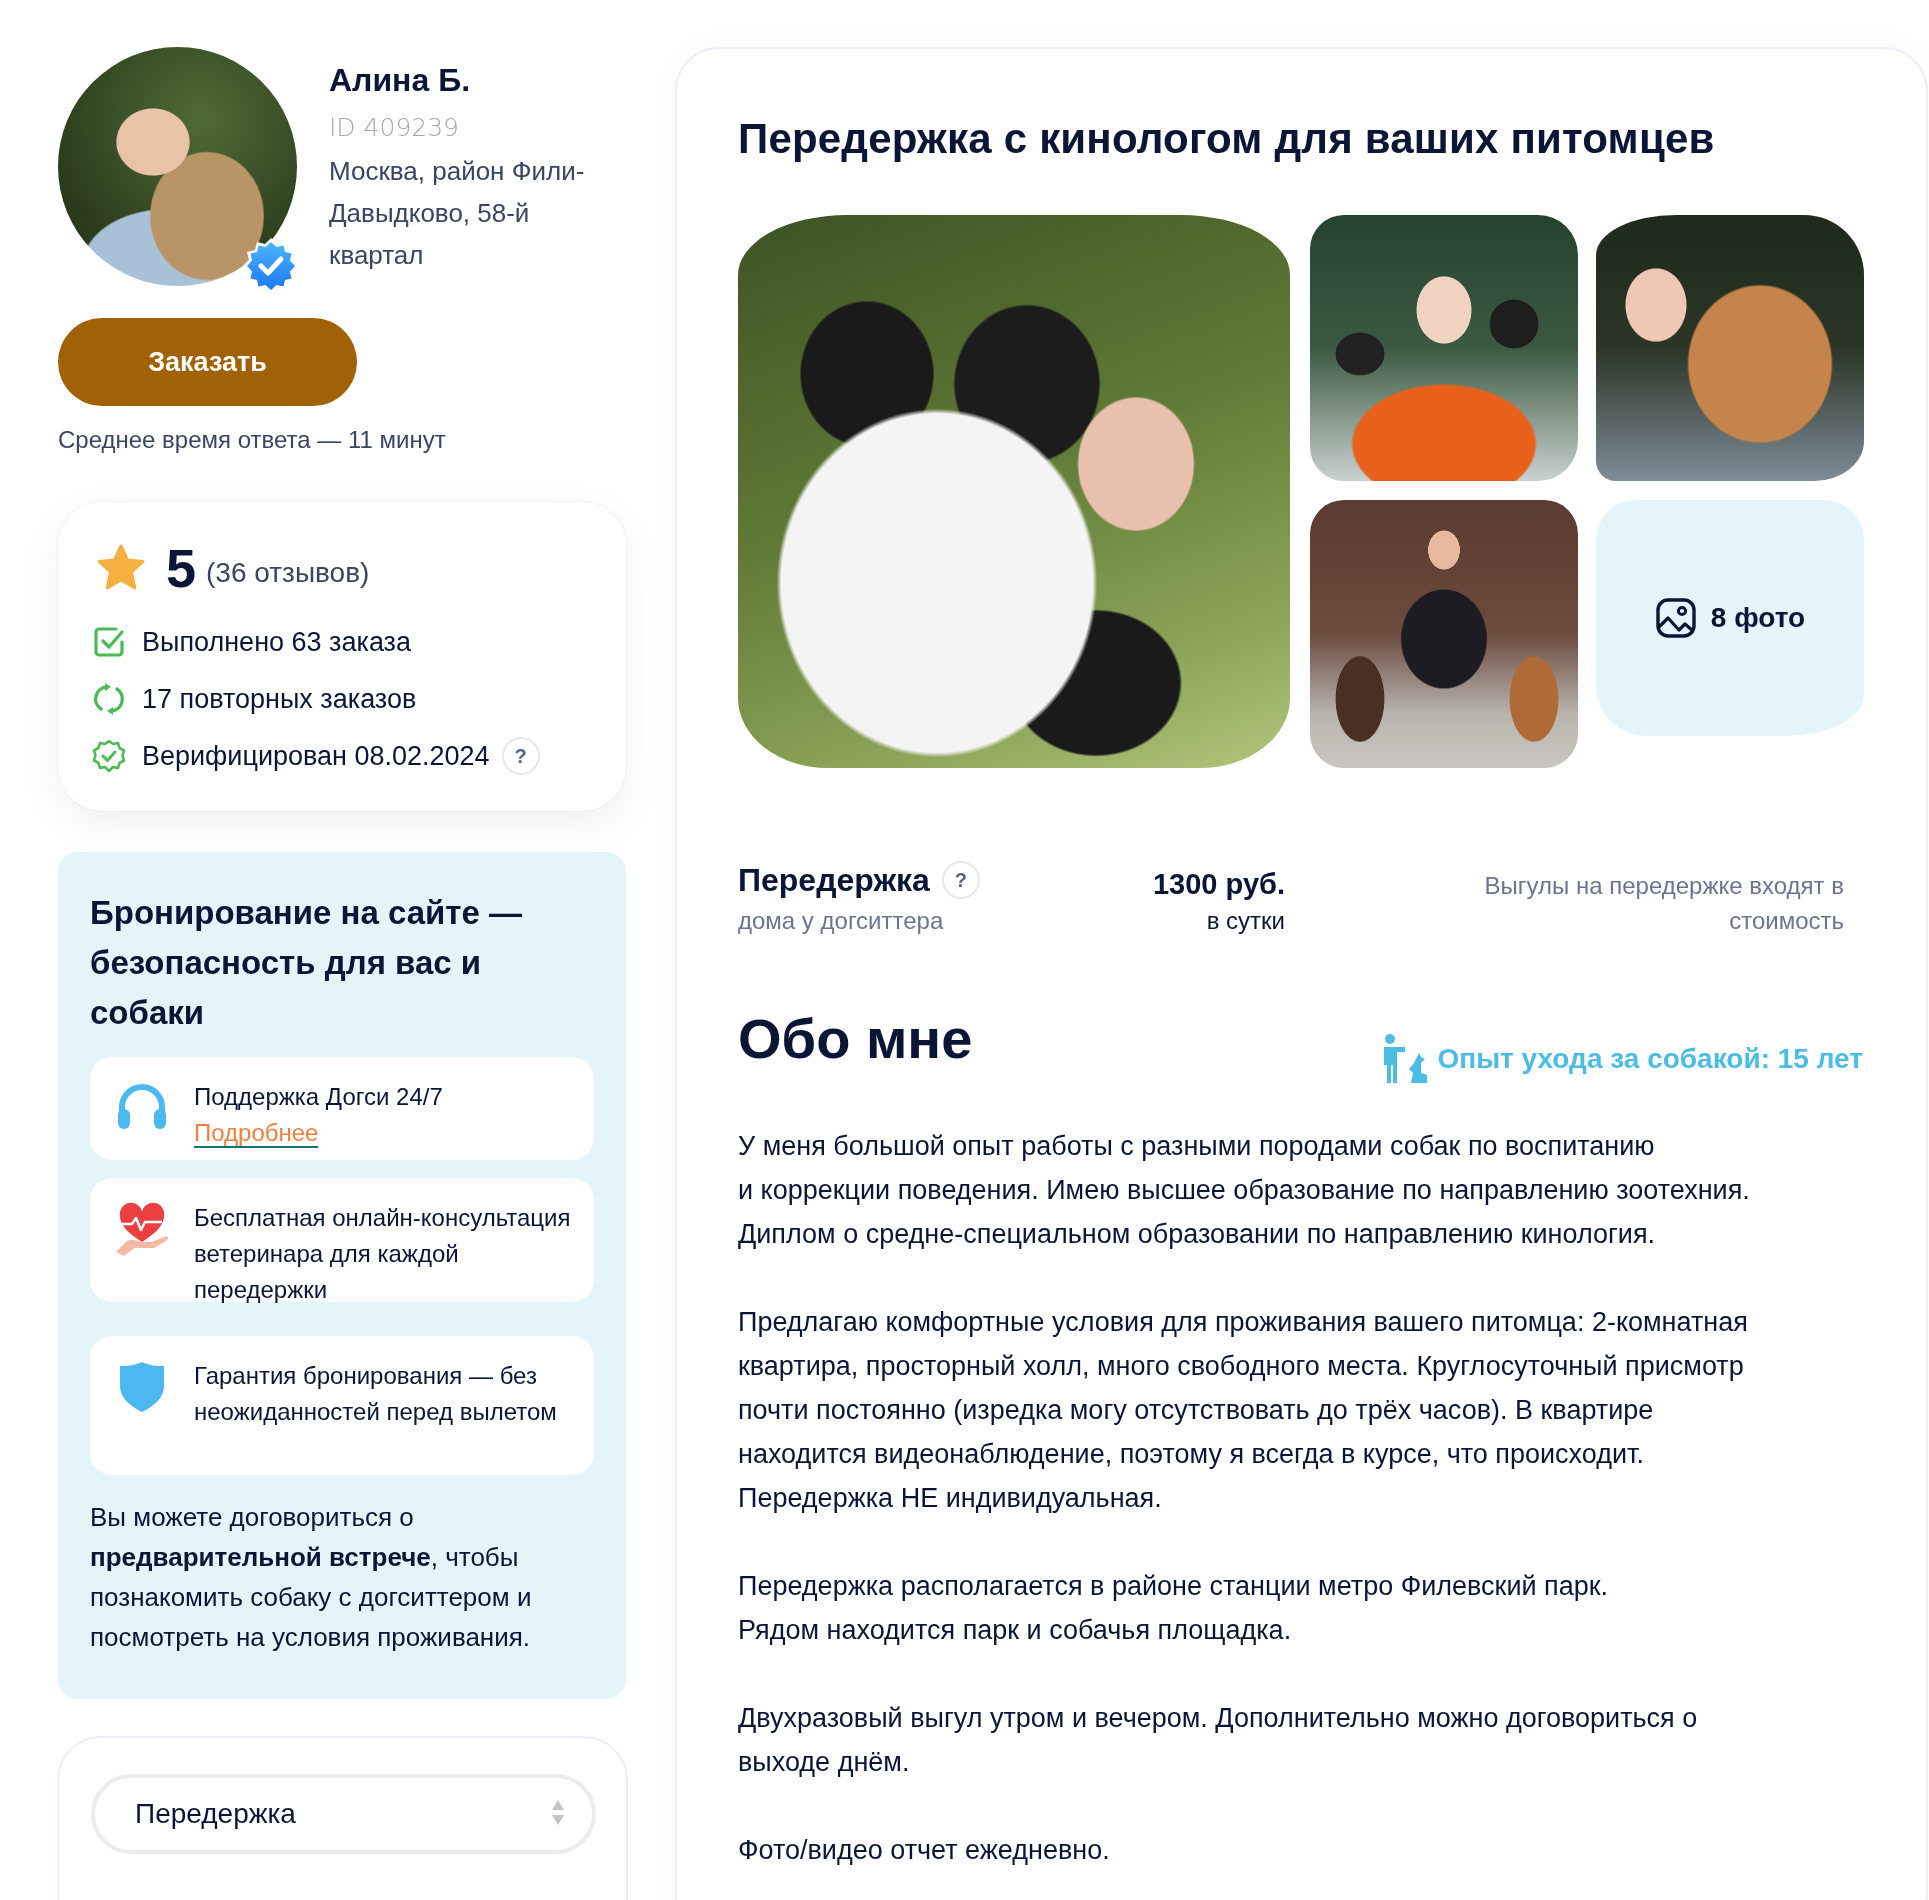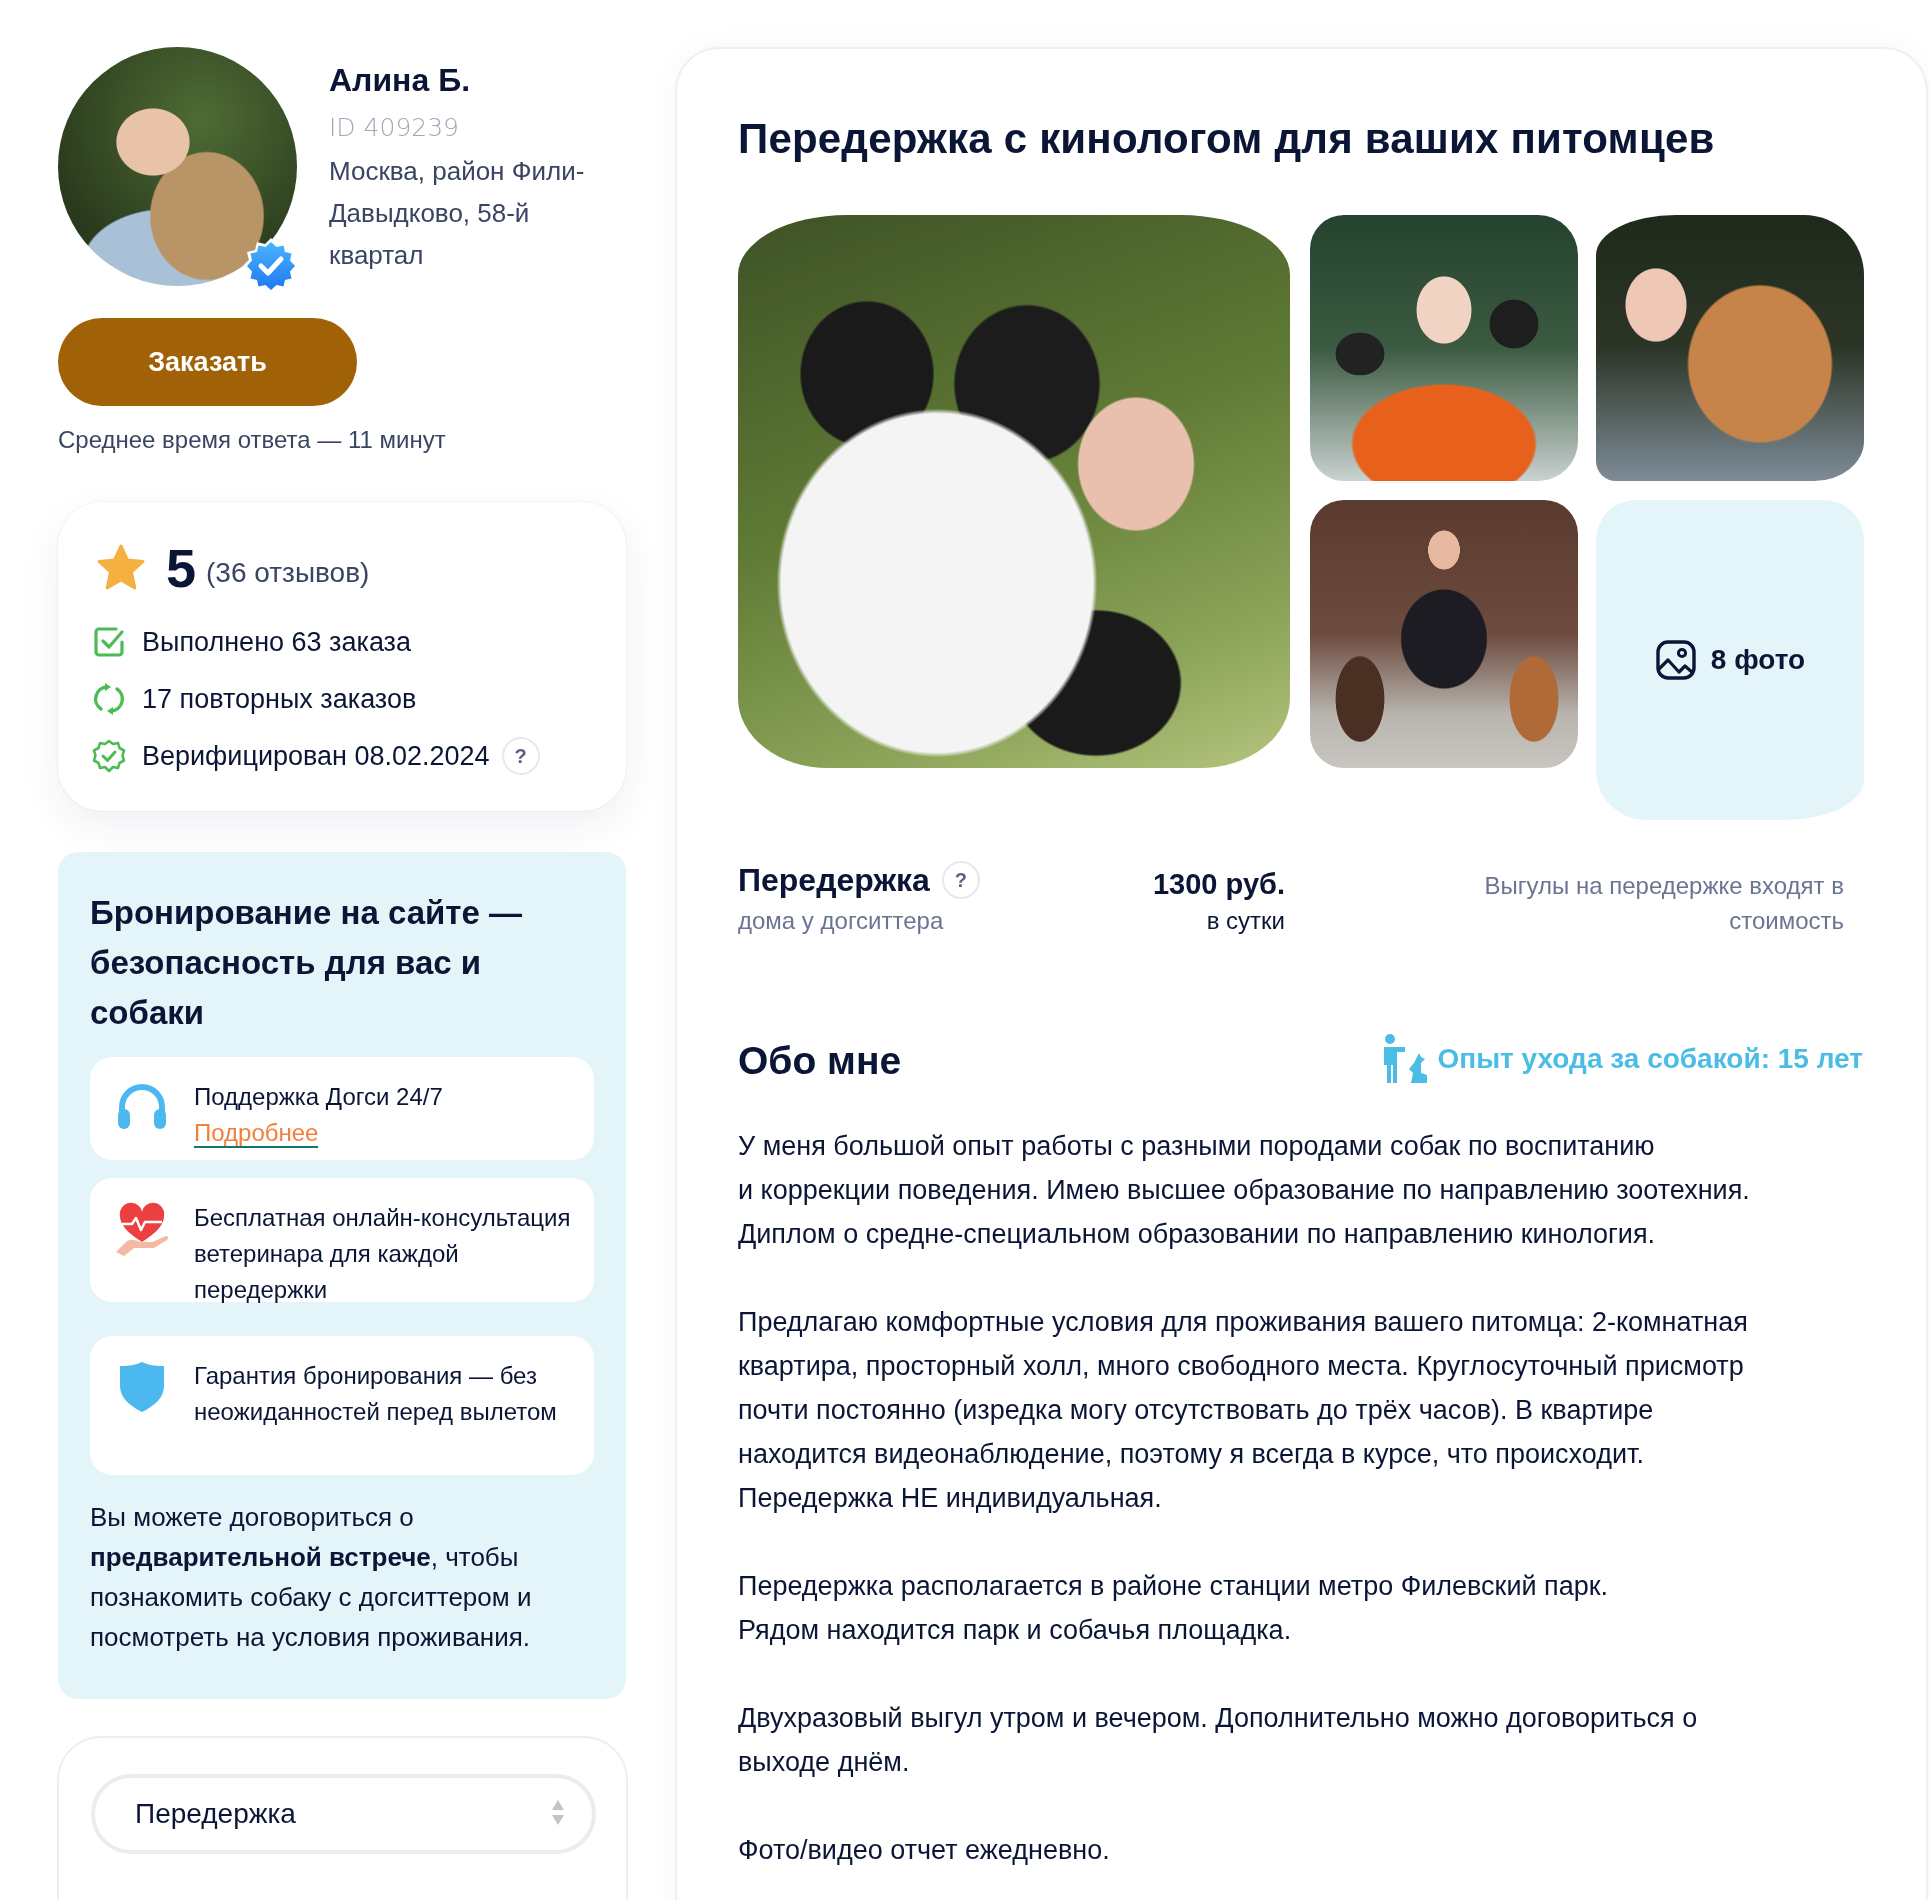--- a/index.html
+++ b/index.html
@@ -115,36 +115,36 @@
   .photo-3 {
     left: 1310px; top: 500px; width: 268px; height: 268px; border-radius: 34px;
     background:
       radial-gradient(ellipse 26px 32px at 134px 50px, #e6b9a0 60%, transparent 62%),
       radial-gradient(ellipse 65px 75px at 134px 139px, #1c1c22 65%, transparent 67%),
       radial-gradient(ellipse 40px 70px at 50px 199px, #4a2f23 60%, transparent 62%),
       radial-gradient(ellipse 40px 70px at 224px 199px, #b06a38 60%, transparent 62%),
       linear-gradient(180deg, #5b3a2f 0%, #6d4b3f 50%, #b8b4ae 80%, #c9c6c1 100%);
   }
   .photo-more {
-    left: 1596px; top: 500px; width: 268px; height: 320px; background: #e4f5fa;
+    left: 1596px; top: 500px; width: 268px; height: 236px; background: #e4f5fa;
     border-radius: 40px 40px 80px 50px / 40px 40px 40px 50px;
     display: flex; align-items: center; justify-content: center; cursor: pointer;
   }
   .photo-more svg { width: 42px; height: 42px; margin-right: 14px; }
   .photo-more span { font-size: 28px; font-weight: 700; color: #0b1536; }
 
   .price-title { left: 738px; top: 861px; display: flex; align-items: center; }
   .price-title .pt { font-size: 32px; font-weight: 700; color: #0b1536; }
   .price-title .help-dot { width: 38px; height: 38px; margin-left: 12px; }
   .price-sub { left: 738px; top: 907px; font-size: 24px; color: #6b7491; }
   .price-amount { left: 1086px; top: 868px; width: 199px; text-align: right; font-size: 29px; font-weight: 700; color: #0b1536; }
   .price-unit { left: 1086px; top: 907px; width: 199px; text-align: right; font-size: 24px; color: #0b1536; }
   .price-note { left: 1446px; top: 868px; width: 398px; text-align: right; font-size: 24px; line-height: 35px; color: #6b7491; }
 
-  .about-title { left: 738px; top: 1039px; font-size: 39px; font-weight: 700; color: #0b1536; }
+  .about-title { left: 738px; top: 1006px; font-size: 56px; font-weight: 700; color: #0b1536; }
   .experience { left: 1343px; top: 1033px; width: 520px; display: flex; align-items: center; justify-content: flex-end; }
   .experience svg { width: 48px; height: 52px; margin-right: 8px; }
   .experience span { font-size: 28px; font-weight: 700; color: #4bbde5; }
 
   .about-text { left: 738px; top: 1124px; width: 1134px; font-size: 27px; line-height: 44px; color: #0b1536; }
   .about-text p { margin-bottom: 44px; white-space: pre-line; }
 </style>
 </head>
 <body>
 

